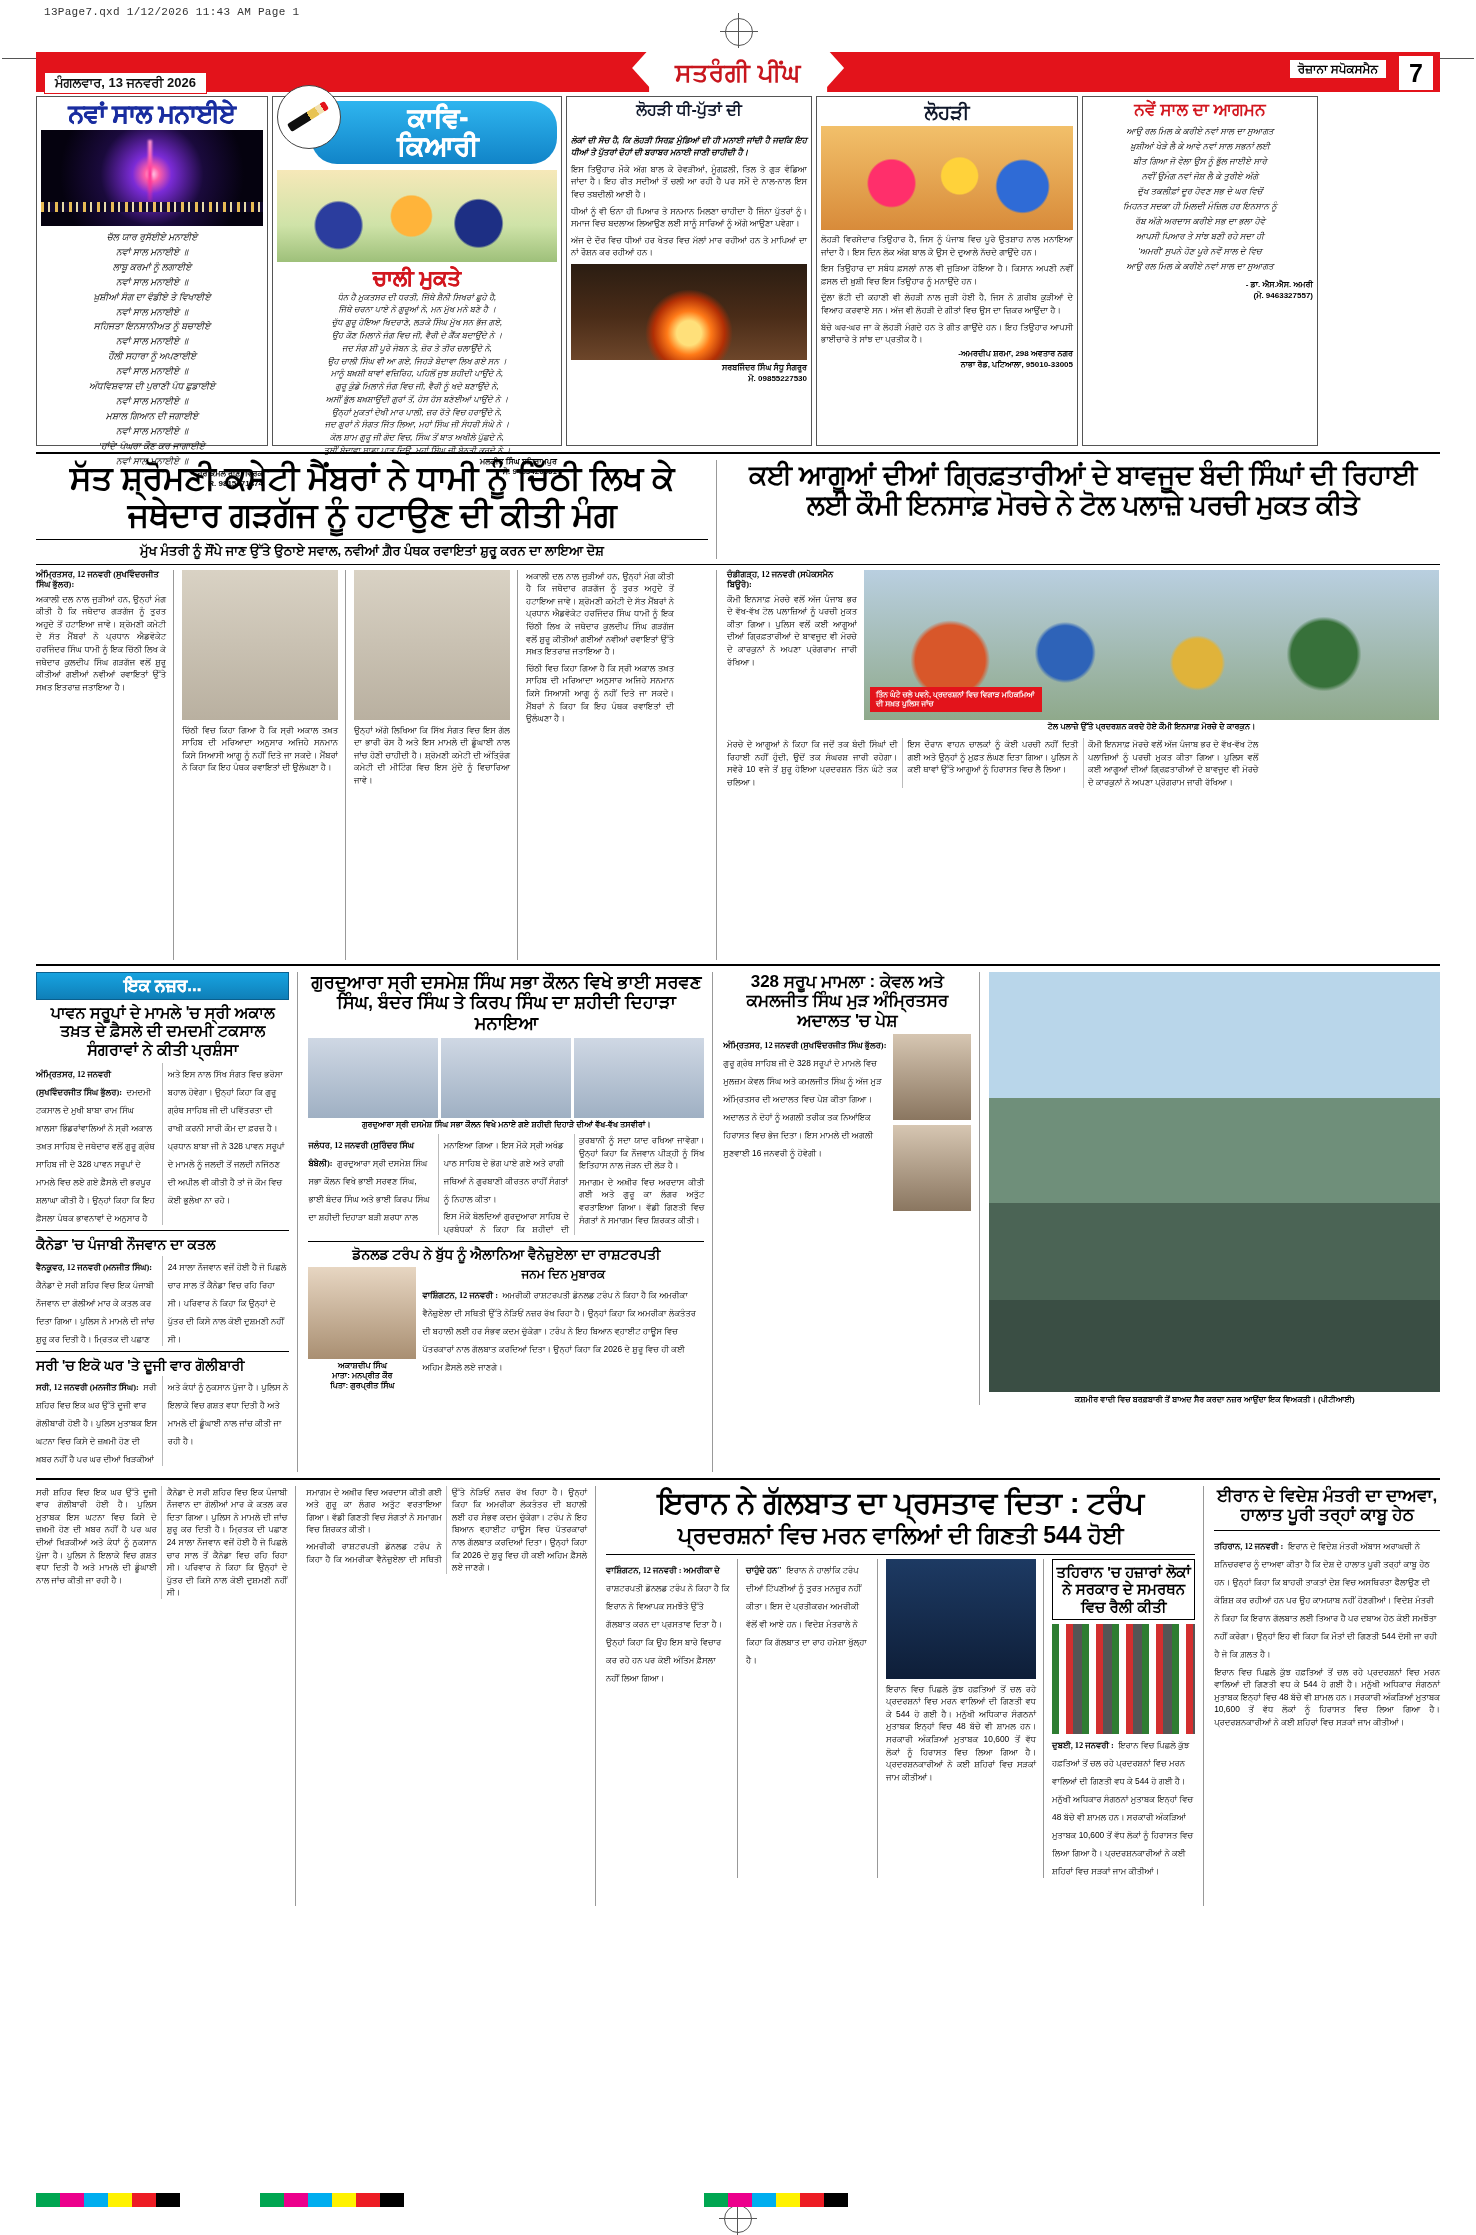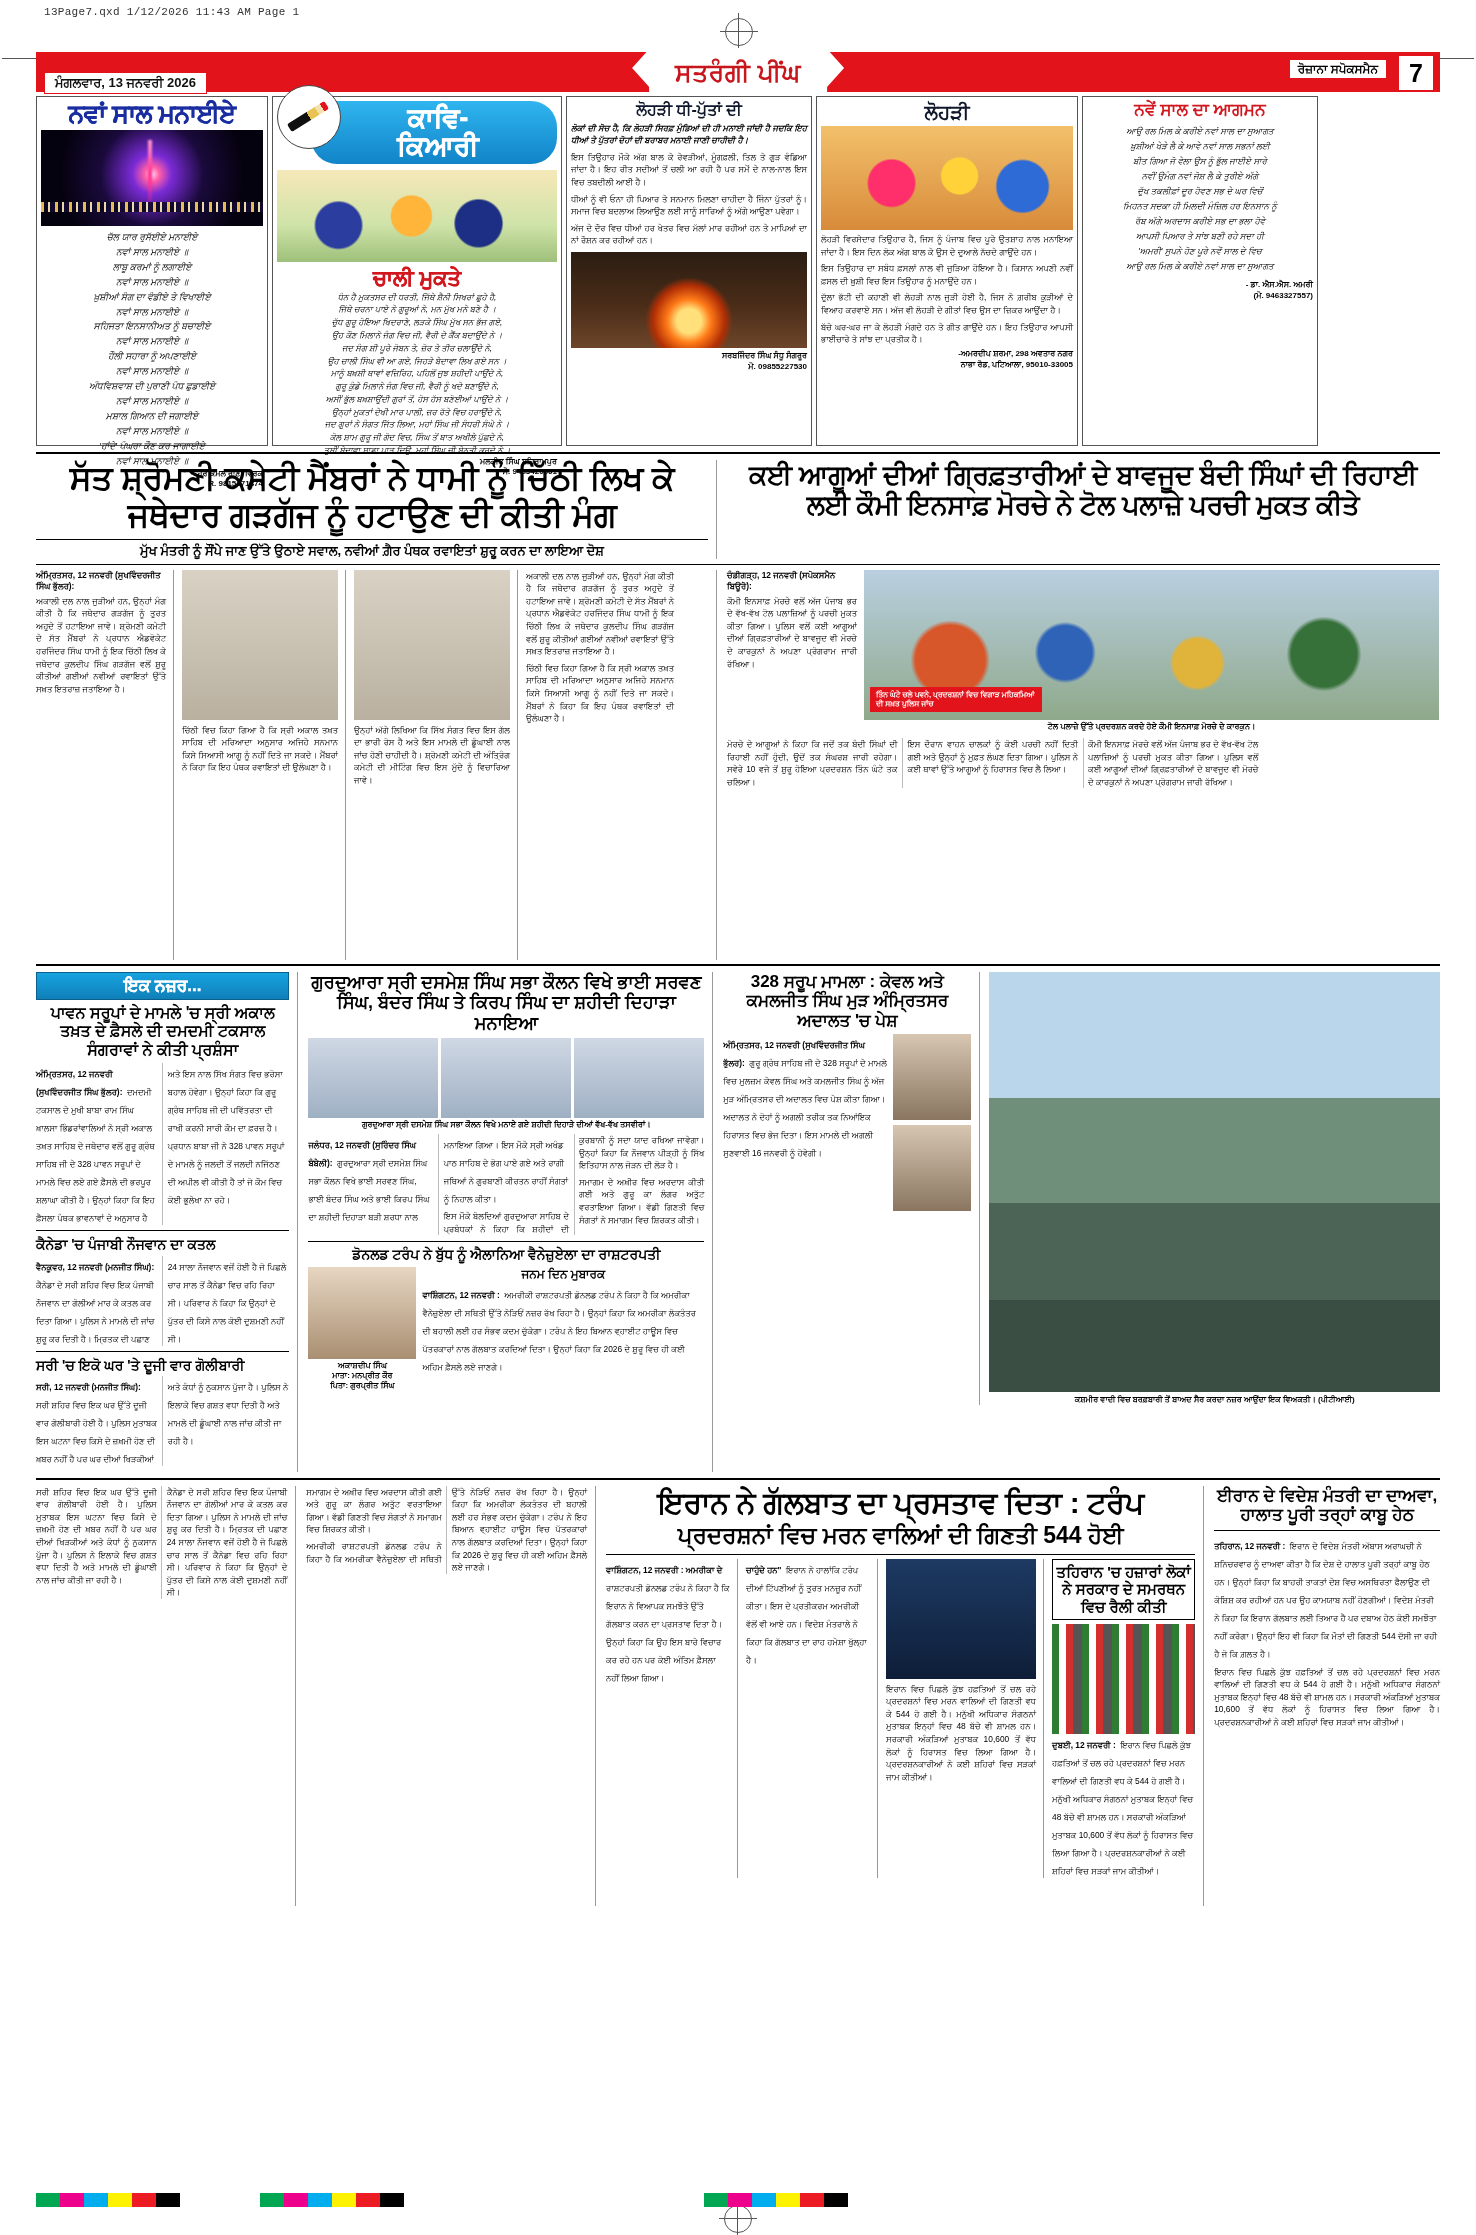--- a/index.html
+++ b/index.html
@@ -26,21 +26,21 @@
   .masthead .paper{position:absolute;right:54px;top:8px;background:#fff;padding:2px 8px;font-size:12px;font-weight:bold;}
   .masthead .pageno{position:absolute;right:6px;top:3px;background:#fff;border:1px solid #e3131b;width:34px;height:34px;display:flex;align-items:center;justify-content:center;font-size:25px;font-weight:bold;}
 
   
   .h1{font-size:33px;font-weight:bold;line-height:1.12;text-align:center;letter-spacing:-.3px;}
   .h2{font-size:22px;font-weight:bold;line-height:1.15;text-align:center;}
   .h3{font-size:17px;font-weight:bold;line-height:1.18;text-align:center;}
   .sub{font-size:13px;font-weight:bold;text-align:center;line-height:1.2;}
   .body-txt{font-size:8.4px;line-height:1.5;text-align:justify;hyphens:auto;}
   .caption{font-size:8px;text-align:center;line-height:1.3;font-weight:bold;}
-  .byline{font-size:8.4px;font-weight:bold;}
+  .byline{font-size:8.4px;font-weight:bold;font-family:Liberation Serif, serif;}
   .poem{font-size:9.2px;line-height:1.62;font-style:italic;text-align:center;}
   .credit{font-size:8px;text-align:right;font-weight:bold;line-height:1.35;}
 
   .rule{border-top:1px solid #000;}
   .rule2{border-top:2px solid #000;}
   .vdiv{border-left:1px solid #999;}
 
   
   .topstrip{display:flex;gap:4px;height:350px;margin-top:2px;}
   .box{border:1px solid #555;padding:4px;box-sizing:border-box;position:relative;}
@@ -176,21 +176,21 @@
         <div>ਜਦ ਗੁਰਾਂ ਨੇ ਸੰਗਤ ਜਿੱਤ ਲਿਆ, ਮਹਾਂ ਸਿੰਘ ਜੀ ਸੰਧਰੀ ਸੰਘੇ ਨੇ ।</div>
         <div>ਕੋਲ ਸ਼ਾਮ ਗੁਰੂ ਜੀ ਗੋਦ ਵਿਚ, ਸਿੰਘ ਤੋਂ ਬਾਤ ਅਖੀਲੇ ਪੁੱਛਦੇ ਨੇ,</div>
         <div>ਤੁਸੀਂ ਬੇਦਾਵਾ ਸਾਡਾ ਪਾੜ ਦਿਉ,  ਮਹਾਂ ਸਿੰਘ ਜੀ ਬੇਨਤੀ ਕਰਦੇ ਨੇ ।</div>
       </div>
       <div class="credit">ਮਲਕੀਤ ਸਿੰਘ ਬਹਿਰਾਮਪੁਰ</div>
       <div class="credit">ਮੋ. 9463420061</div>
     </div>
 
     <div class="box" style="width:246px;">
       <div class="lohri-head">ਲੋਹੜੀ ਧੀ-ਪੁੱਤਾਂ ਦੀ</div>
-      <div class="body-txt" style="margin-top:3px;font-style:italic;font-weight:bold;">ਲੋਕਾਂ ਦੀ ਸੋਚ ਹੈ, ਕਿ ਲੋਹੜੀ ਸਿਰਫ਼ ਮੁੰਡਿਆਂ ਦੀ ਹੀ ਮਨਾਈ ਜਾਂਦੀ ਹੈ ਜਦਕਿ ਇਹ ਧੀਆਂ ਤੇ ਪੁੱਤਰਾਂ ਦੋਹਾਂ ਦੀ ਬਰਾਬਰ ਮਨਾਈ ਜਾਣੀ ਚਾਹੀਦੀ ਹੈ।</div>
+      <div class="body-txt" style="margin-top:15px;font-style:italic;font-weight:bold;">ਲੋਕਾਂ ਦੀ ਸੋਚ ਹੈ, ਕਿ ਲੋਹੜੀ ਸਿਰਫ਼ ਮੁੰਡਿਆਂ ਦੀ ਹੀ ਮਨਾਈ ਜਾਂਦੀ ਹੈ ਜਦਕਿ ਇਹ ਧੀਆਂ ਤੇ ਪੁੱਤਰਾਂ ਦੋਹਾਂ ਦੀ ਬਰਾਬਰ ਮਨਾਈ ਜਾਣੀ ਚਾਹੀਦੀ ਹੈ।</div>
       <div class="body-txt" style="margin-top:4px;">ਇਸ ਤਿਉਹਾਰ ਮੌਕੇ ਅੱਗ ਬਾਲ ਕੇ ਰੇਵੜੀਆਂ, ਮੂੰਗਫ਼ਲੀ, ਤਿਲ ਤੇ ਗੁੜ ਵੰਡਿਆ ਜਾਂਦਾ ਹੈ। ਇਹ ਰੀਤ ਸਦੀਆਂ ਤੋਂ ਚਲੀ ਆ ਰਹੀ ਹੈ ਪਰ ਸਮੇਂ ਦੇ ਨਾਲ-ਨਾਲ ਇਸ ਵਿਚ ਤਬਦੀਲੀ ਆਈ ਹੈ।</div>
       <div class="body-txt" style="margin-top:4px;">ਧੀਆਂ ਨੂੰ ਵੀ ਓਨਾ ਹੀ ਪਿਆਰ ਤੇ ਸਨਮਾਨ ਮਿਲਣਾ ਚਾਹੀਦਾ ਹੈ ਜਿੰਨਾ ਪੁੱਤਰਾਂ ਨੂੰ। ਸਮਾਜ ਵਿਚ ਬਦਲਾਅ ਲਿਆਉਣ ਲਈ ਸਾਨੂੰ ਸਾਰਿਆਂ ਨੂੰ ਅੱਗੇ ਆਉਣਾ ਪਵੇਗਾ।</div>
       <div class="body-txt" style="margin-top:4px;">ਅੱਜ ਦੇ ਦੌਰ ਵਿਚ ਧੀਆਂ ਹਰ ਖੇਤਰ ਵਿਚ ਮੱਲਾਂ ਮਾਰ ਰਹੀਆਂ ਹਨ ਤੇ ਮਾਪਿਆਂ ਦਾ ਨਾਂ ਰੌਸ਼ਨ ਕਰ ਰਹੀਆਂ ਹਨ।</div>
       <div class="fire-photo" style="margin-top:5px;"></div>
       <div class="credit" style="margin-top:3px;">ਸਰਬਜਿੰਦਰ ਸਿੰਘ ਸੰਧੂ ਸੰਗਰੂਰ</div>
       <div class="credit">ਮੋ. 09855227530</div>
     </div>
 
     <div class="box" style="width:262px;">
       <div class="lohri-head" style="font-size:20px;">ਲੋਹੜੀ</div>

